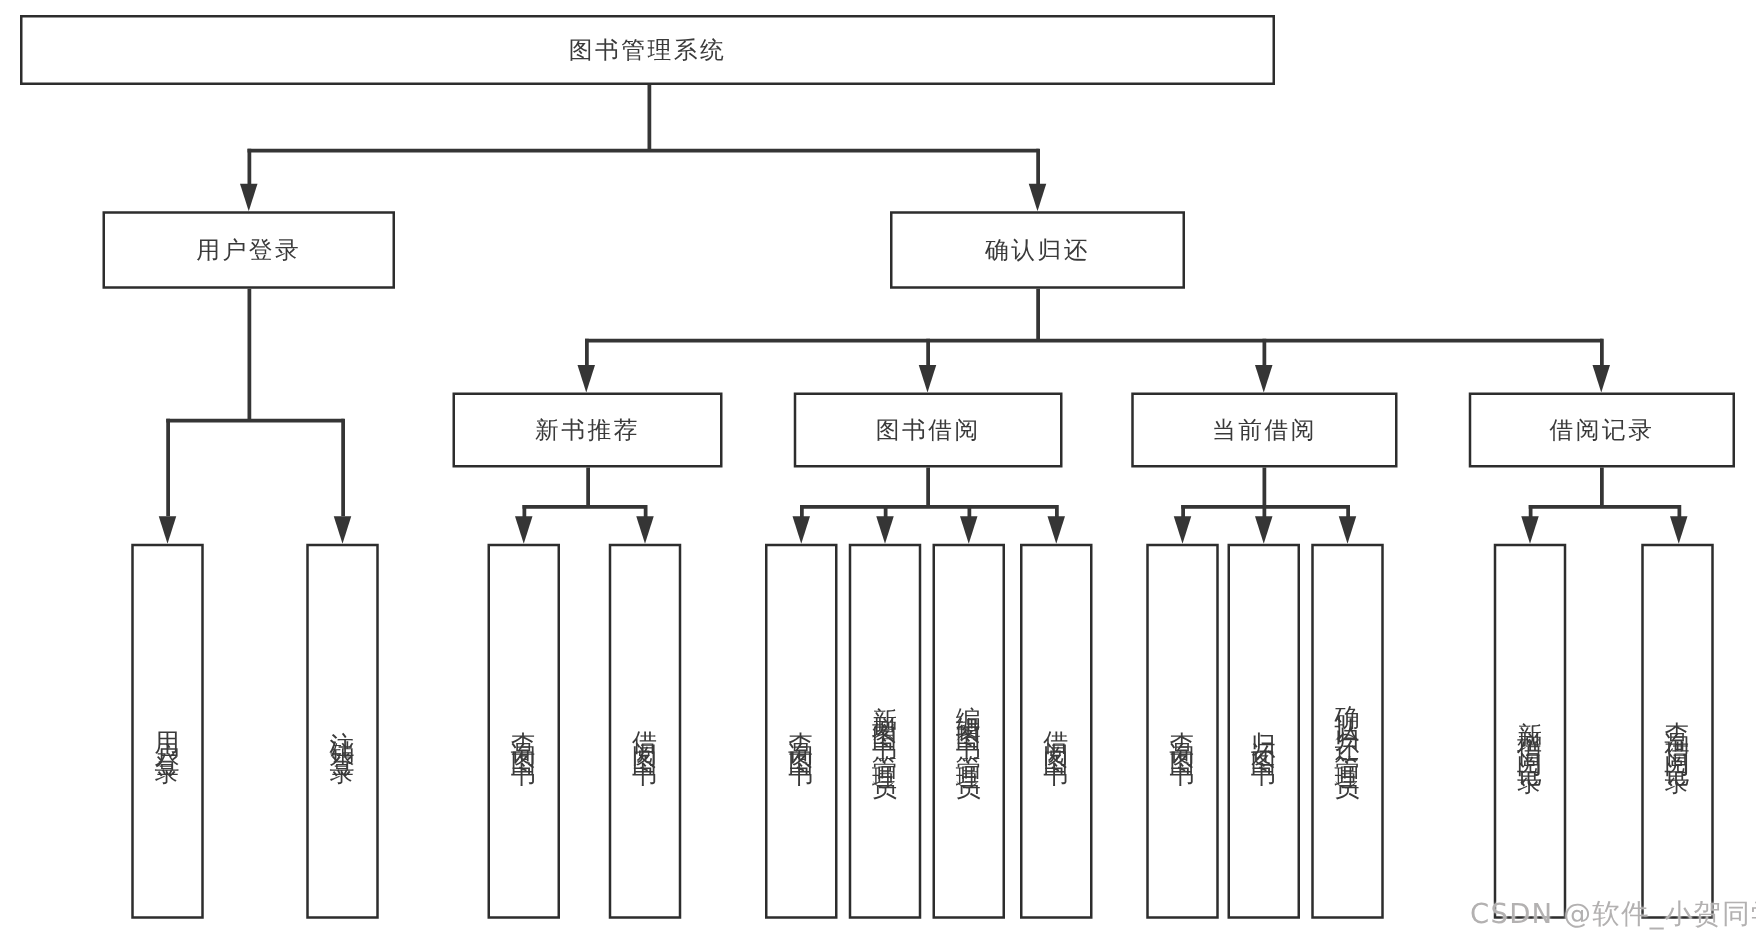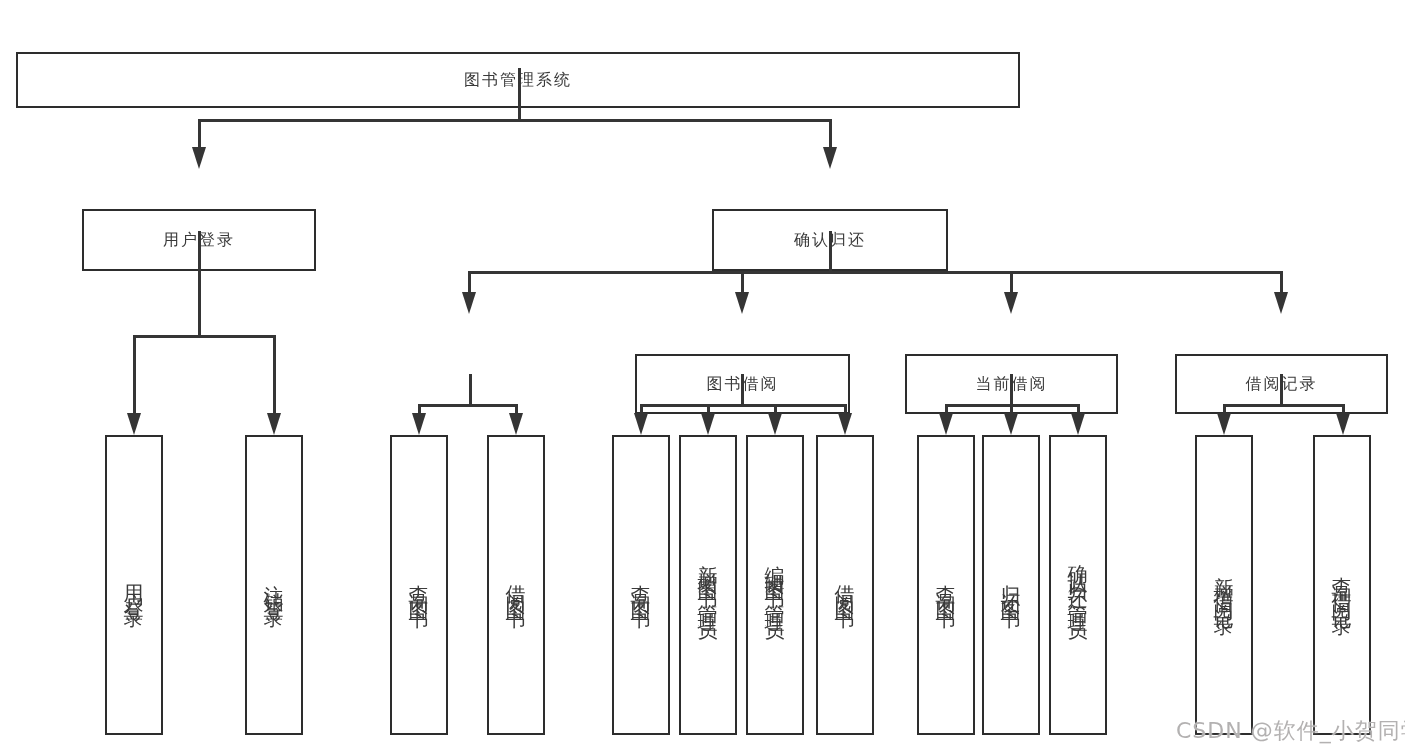--- a/index.html
+++ b/index.html
@@ -9,21 +9,21 @@
   #canvas{
     position:relative;width:1405px;height:747px;background:var(--background);
     font-family:"DejaVu Sans","Liberation Sans",sans-serif;color:var(--text);
     overflow:hidden;
   }
   .node{
     position:absolute;background:#fff;border:2.5px solid var(--border);
     box-sizing:border-box;display:flex;align-items:center;justify-content:center;
     color:var(--text);
   }
-  .node.h{font-size:16px;letter-spacing:2px;white-space:nowrap;margin-top:40px;}
+  .node.h{font-size:19px;letter-spacing:2px;white-space:nowrap;}
   .node.v{
     writing-mode:vertical-rl;text-orientation:mixed;
     font-size:20px;letter-spacing:8px;line-height:1;
   }
   .hl{position:absolute;height:2.5px;background:var(--line);}
   .vl{position:absolute;width:2.5px;background:var(--line);}
   .ar{
     position:absolute;width:0;height:0;
     border-left:7.5px solid transparent;border-right:7.5px solid transparent;
     border-top:22px solid var(--line);
@@ -67,20 +67,23 @@
   <div class="hl" style="left:468px;top:271px;width:814px;"></div>
   <div class="vl" style="left:468px;top:271px;height:23px;"></div>
   <div class="vl" style="left:741px;top:271px;height:23px;"></div>
   <div class="vl" style="left:1010px;top:271px;height:23px;"></div>
   <div class="vl" style="left:1280px;top:271px;height:23px;"></div>
   <div class="ar" style="left:462px;top:292px;"></div>
   <div class="ar" style="left:735px;top:292px;"></div>
   <div class="ar" style="left:1004px;top:292px;"></div>
   <div class="ar" style="left:1274px;top:292px;"></div>
 
+  <div class="node h" style="left:362px;top:314px;width:216px;height:60px;">
+    <span>新书推荐</span>
+  </div>
   <div class="node h" style="left:905px;top:314px;width:213px;height:60px;">
     <span>当前借阅</span>
   </div>
   <div class="node h" style="left:635px;top:314px;width:215px;height:60px;">
     <span>图书借阅</span>
   </div>
   <div class="node h" style="left:1175px;top:314px;width:213px;height:60px;">
     <span>借阅记录</span>
   </div>
 

